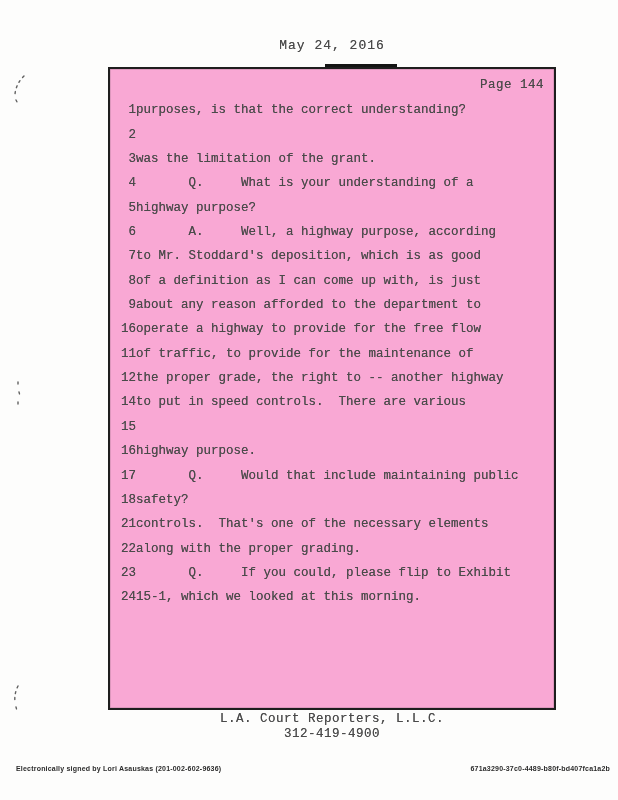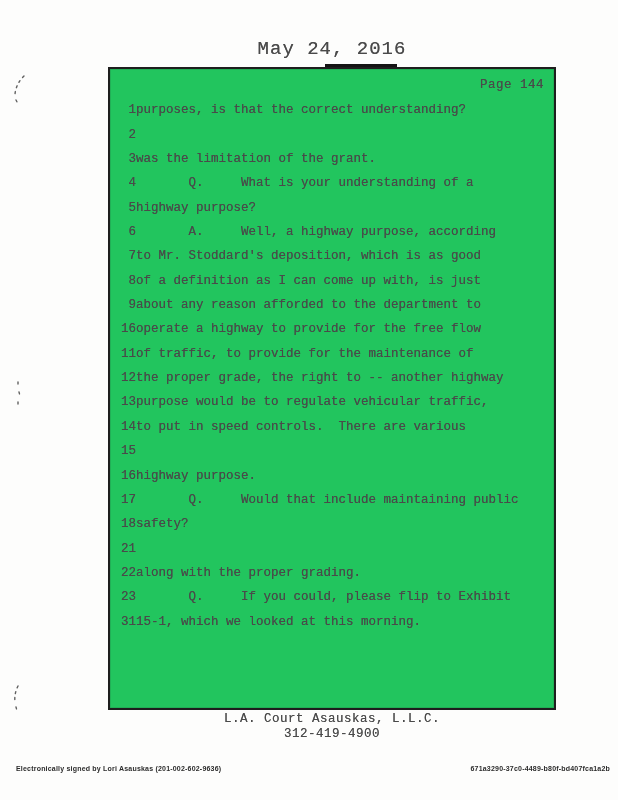--- a/index.html
+++ b/index.html
@@ -11,30 +11,30 @@
     position: relative;
   }
   .scan-ink {
     color: #4a4a4a;
     text-shadow: 0 0 0.6px rgba(70,70,70,0.75);
   }
   .date-line {
     position: absolute;
     top: 38px; left: 108px; width: 448px;
     text-align: center;
-    font-size: 19px;
+    font-size: 13px;
     letter-spacing: 1px;
   }
   .page-box {
     position: absolute;
     top: 67px; left: 108px;
     width: 448px; height: 643px;
     border: 2px solid #1e1e1e;
     box-shadow: inset 0 0 0 0.5px rgba(30,30,30,0.25);
-    background: #22c55e;
+    background: #f9a8d4;
   }
   .top-center-mark {
     position: absolute;
     top: 64px; left: 325px;
     width: 72px; height: 3px;
     background: #141414;
   }
   .page-label {
     text-align: right;
     padding: 9px 10px 0 0;
@@ -162,24 +162,20 @@
   <div class="t-line scan-ink">
     <span class="ln">11</span>
     <span class="lt">of traffic, to provide for the maintenance of</span>
   </div>
 
   <div class="t-line scan-ink">
     <span class="ln">12</span>
     <span class="lt">the proper grade, the right to -- another highway</span>
   </div>
 
-  <div class="t-line scan-ink">
-    <span class="ln">13</span>
-    <span class="lt">purpose would be to regulate vehicular traffic,</span>
-  </div>
 
   <div class="t-line scan-ink">
     <span class="ln">14</span>
     <span class="lt">to put in speed controls.  There are various</span>
   </div>
 
   <div class="t-line scan-ink">
     <span class="ln">15</span>
   </div>
 
@@ -195,39 +191,40 @@
 
   <div class="t-line scan-ink">
     <span class="ln">18</span>
     <span class="lt">safety?</span>
   </div>
 
 
 
   <div class="t-line scan-ink">
     <span class="ln">21</span>
+    <span class="lt">controls.  That's one of the necessary elements</span>
   </div>
 
   <div class="t-line scan-ink">
     <span class="ln">22</span>
     <span class="lt">along with the proper grading.</span>
   </div>
 
   <div class="t-line scan-ink">
     <span class="ln">23</span>
     <span class="lt">       Q.     If you could, please flip to Exhibit</span>
   </div>
 
   <div class="t-line scan-ink">
-    <span class="ln">31</span>
+    <span class="ln">24</span>
     <span class="lt">15-1, which we looked at this morning.</span>
   </div>
 </div>
 </div>
 
 <div class="footer-block scan-ink">
-  <div>L.A. Court Asauskas, L.L.C.</div>
+  <div>L.A. Court Reporters, L.L.C.</div>
   <div>312-419-4900</div>
 </div>
 
 <div class="sig-stamp">Electronically signed by Lori Asauskas (201-002-602-9636)</div>
 
 <div class="doc-id">671a3290-37c0-4489-b80f-bd407fca1a2b</div>
 
 </body></html>

